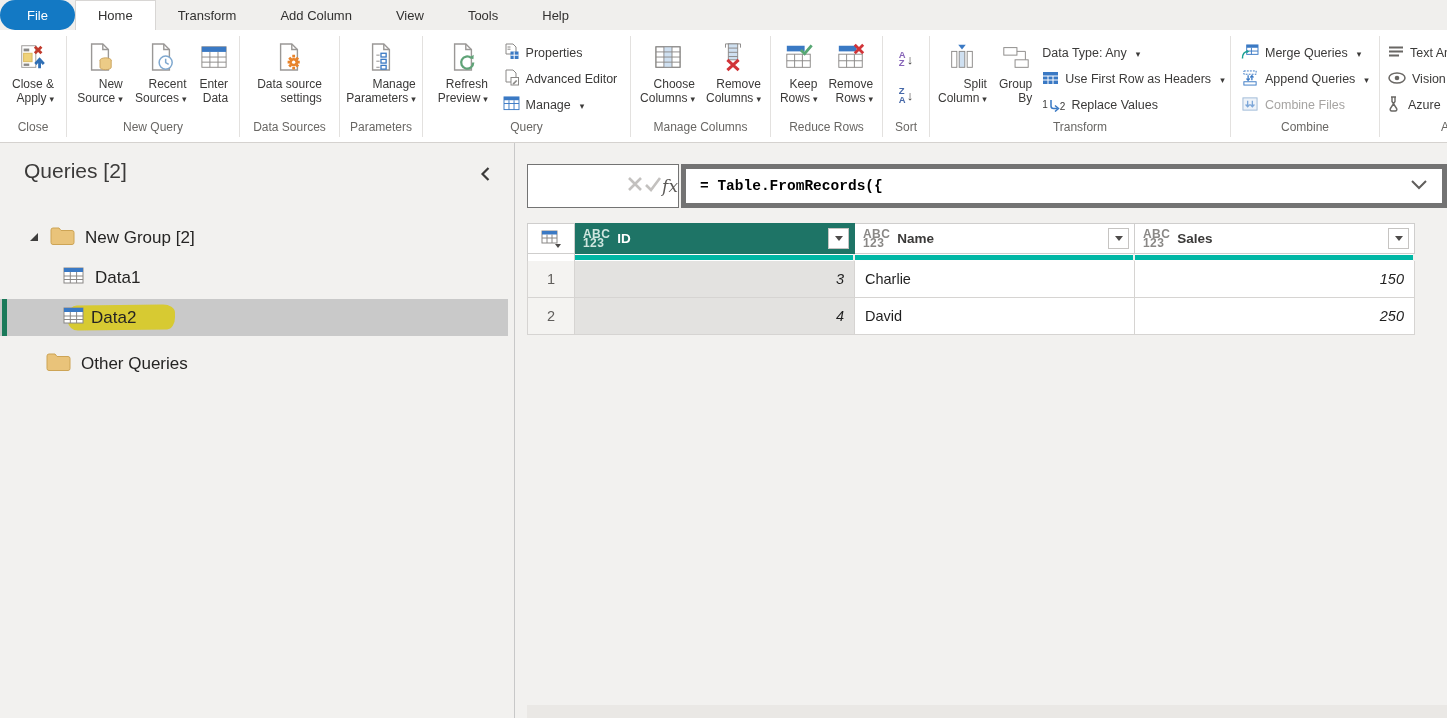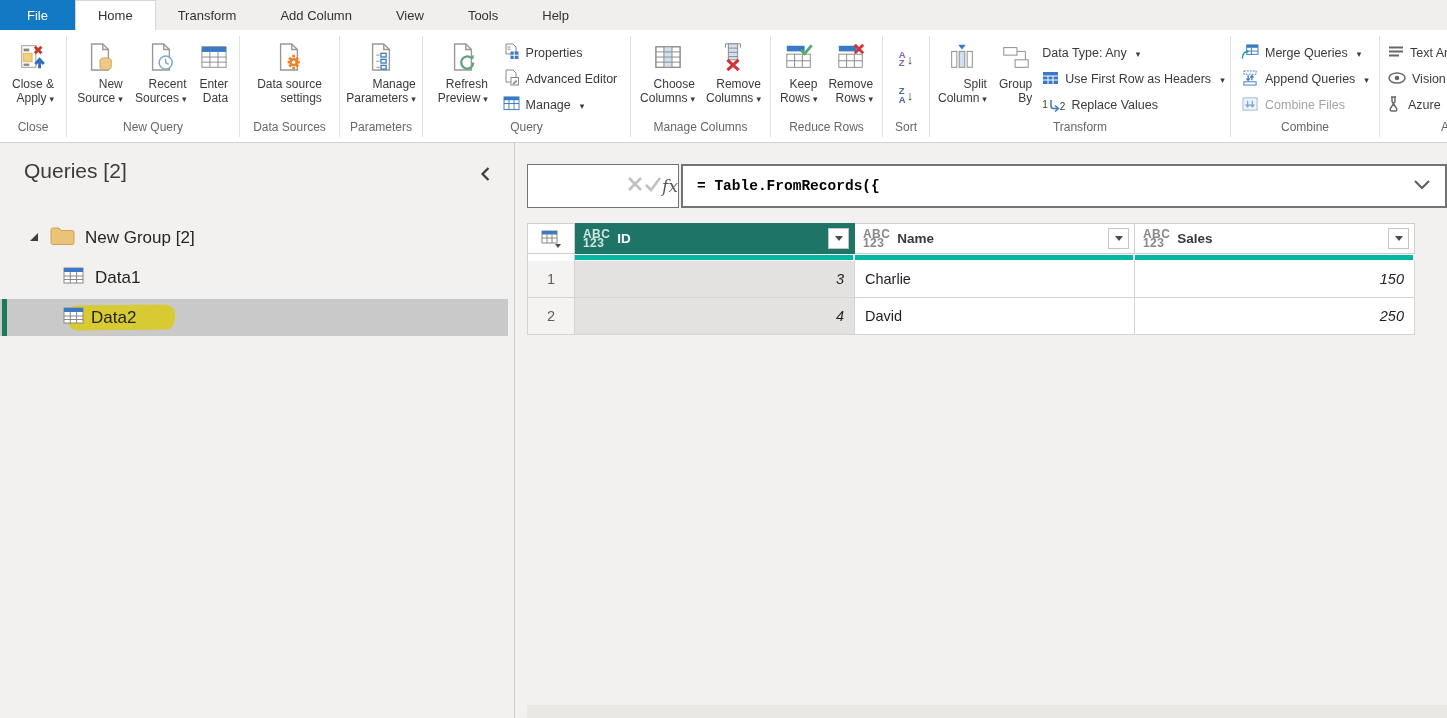--- a/index.html
+++ b/index.html
@@ -2,21 +2,21 @@
 <html><head>
 <meta charset="utf-8">
 <style>
   * { margin:0; padding:0; box-sizing:border-box; }
   html,body { width:1447px; height:718px; overflow:hidden; }
   .app { width:1447px; height:718px; position:relative; font-family:"Liberation Sans",sans-serif; background:#f2f1ef; overflow:hidden; }
 
   
   .tabbar { height:30px; background:#f0efed; display:flex; align-items:stretch; }
   .tab { padding:0 22px; font-size:13px; color:#323130; display:flex; align-items:center; cursor:default; }
-  .tab.file { background:#1379C4; color:#fff; padding:0 27px; }
+  .tab.file { background:#1379C4; color:#fff; padding:0 27px;border-radius:15px; }
   .tab.active { background:#fff; border:1px solid #d8d6d4; border-bottom:none; }
 
   
   .ribbon { height:113px; background:#fff; border-bottom:1px solid #d5d2cf; display:flex; overflow:hidden; }
   .rgroup { display:flex; flex-direction:column; flex:none; }
   .rcontent { flex:1; display:flex; align-items:flex-start; justify-content:space-evenly; padding-top:7px; }
   .rglabel { height:24px; text-align:center; font-size:12px; color:#696764; padding-top:2px; }
   .rsep { width:1px; background:#e3e1df; margin:6px 0 5px; flex:none; }
   .rbtn { display:flex; flex-direction:column; align-items:center; font-size:12px; color:#3b3a39; text-align:right; padding:0 2px; cursor:default; }
   .rbtn .ricon { height:40px; display:flex; align-items:center; justify-content:center; }
@@ -44,21 +44,21 @@
   .tree-row.selected { height:37px; background:#c9c9c9; right:6px;gap:7px; }
   .tree-row.selected::before { content:""; position:absolute; left:2px; top:0; bottom:0; width:5px; background:#1B7A5A; }
   .hilite { position:absolute; left:68px; top:6px; width:107px; height:25px; background:#D9CA18; opacity:.86; border-radius:9px 12px 8px 10px / 10px 8px 12px 9px; transform:rotate(-.7deg); }
   .tree-row.selected .ticon, .tree-row.selected .tlabel { position:relative; z-index:1; }
   .tree-row.selected .ticon { z-index:0; }
 
   
   .main { flex:1; position:relative; background:#f2f1ef; padding:21px 0 0 12px; }
   .formula-row { display:flex; gap:2px; height:44px; margin-right:0; }
   .fxbox { width:152px; flex:none; background:#fff; border:1px solid #737373; display:flex; align-items:center; justify-content:flex-end; }
-  .fbox { flex:1; background:#fff; border:2px solid #737373; display:flex; align-items:center; padding:0 14px; }
+  .fbox { flex:1; background:#fff; border:5px solid #737373; display:flex; align-items:center; padding:0 14px; }
   .ftext { font-family:"Liberation Mono","DejaVu Sans Mono",monospace; font-size:14.5px; font-weight:700; color:#000; white-space:pre; }
   .fchev { margin-left:auto; cursor:pointer; }
   .fxsym { font-family:"DejaVu Serif",serif; font-style:italic; font-size:17px; color:#5a5856; cursor:pointer; }
 
   .pq-grid { margin-top:15px; display:grid; grid-template-columns:48px 280px 280px 280px; width:889px; }
   .hcell { height:31px; border:1px solid #cfcecd; border-left:none; background:#fff; display:flex; align-items:center; padding:0 5px 0 8px; gap:7px; cursor:pointer; }
   .hcell.corner { border-left:1px solid #cfcecd; justify-content:center; padding:0; }
   .hcell.sel { background:#1E7466; border-color:#1E7466; }
   .badge { display:flex; flex-direction:column; font-size:12px; font-weight:700; line-height:8.5px; color:#8a8886; letter-spacing:.4px; }
   .sel .badge { color:#cfe6df; }
@@ -468,20 +468,26 @@
       <div class="tree-row tr-child selected" style="top:156px">
         <span class="hilite"></span>
         <span class="ticon"><svg width="21" height="17" viewBox="0 0 21 17">
               <rect x="1" y="1" width="19" height="15" fill="#fff" stroke="#8a8886"></rect>
               <rect x="1" y="1" width="19" height="4" fill="#3a79c4"></rect>
               <path d="M1 9 h19 M1 12.5 h19 M7.3 5 v11 M13.6 5 v11" stroke="#8a8886"></path>
             </svg></span>
         <span class="tlabel">Data2</span>
       </div>
 
+      <div class="tree-row tr-group" style="top:206px;padding-left:46px">
+        <span class="ticon"><svg width="25" height="19" viewBox="0 0 25 19">
+              <path d="M1 4 a2 2 0 0 1 2 -2 h6 l2 2.5 h11 a2 2 0 0 1 2 2 v10 a2 2 0 0 1 -2 2 h-19 a2 2 0 0 1 -2 -2 z" fill="#e9c37a" stroke="#cda455"></path>
+            </svg></span>
+        <span class="tlabel">Other Queries</span>
+      </div>
     </div>
 
     <div class="splitter"></div>
 
     <div class="main">
       <div class="formula-row">
         <div class="fxbox">
           <span><svg width="18" height="18" viewBox="0 0 18 18">
                 <path d="M3 3 L15 15 M15 3 L3 15" stroke="#c3c1bf" stroke-width="2.6"></path>
               </svg></span>

